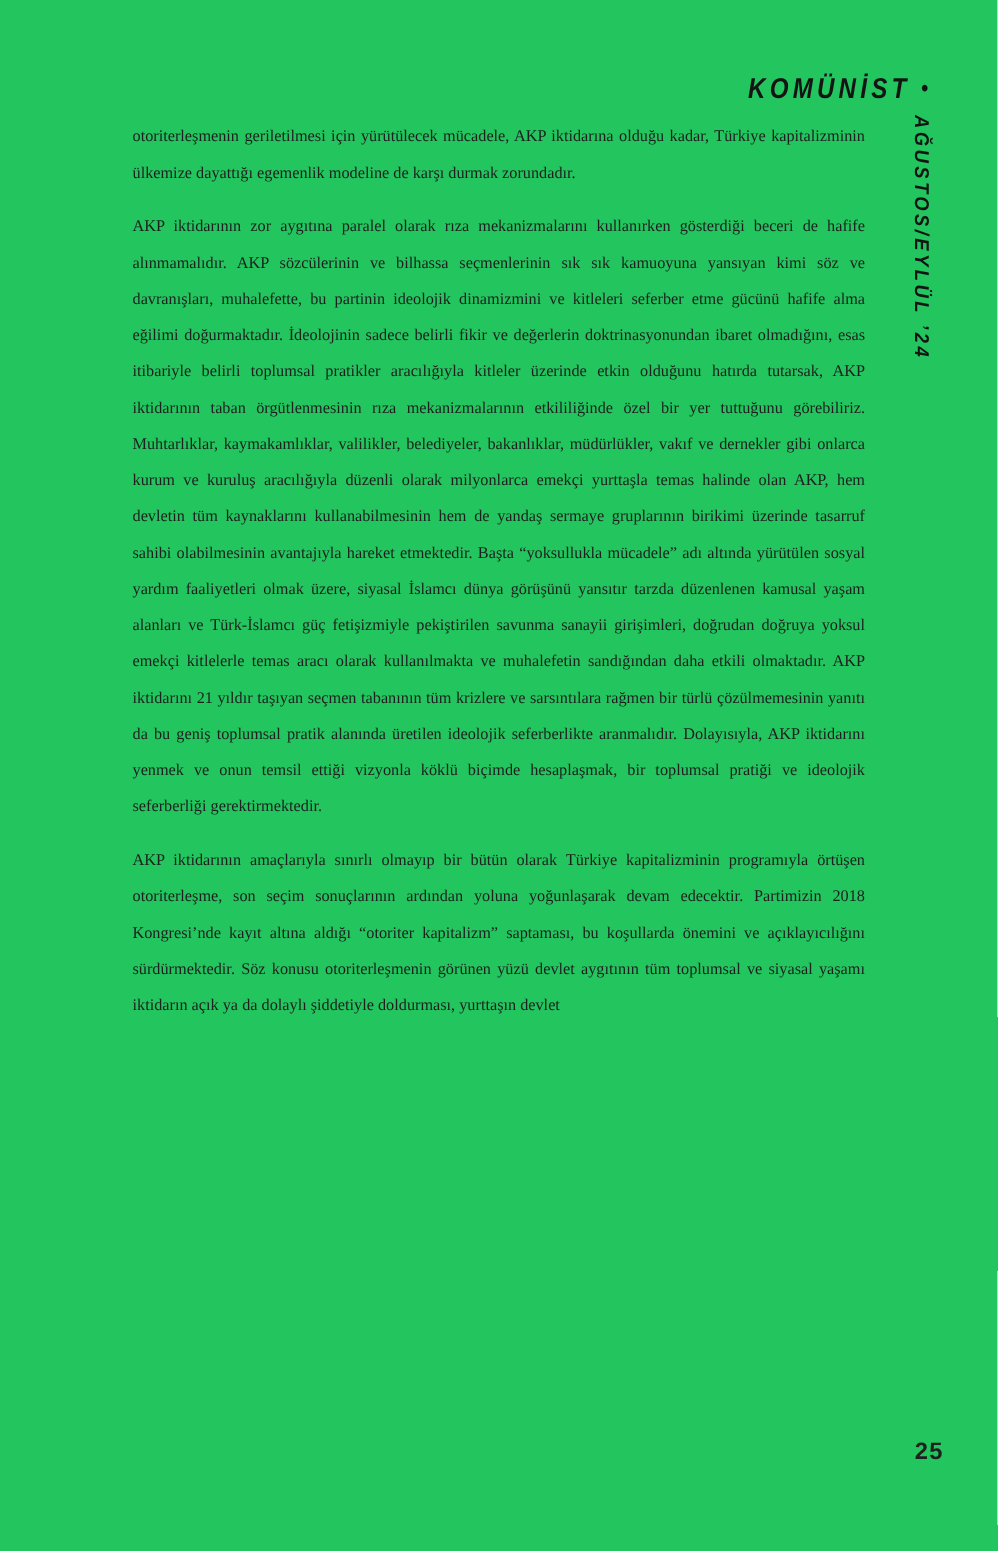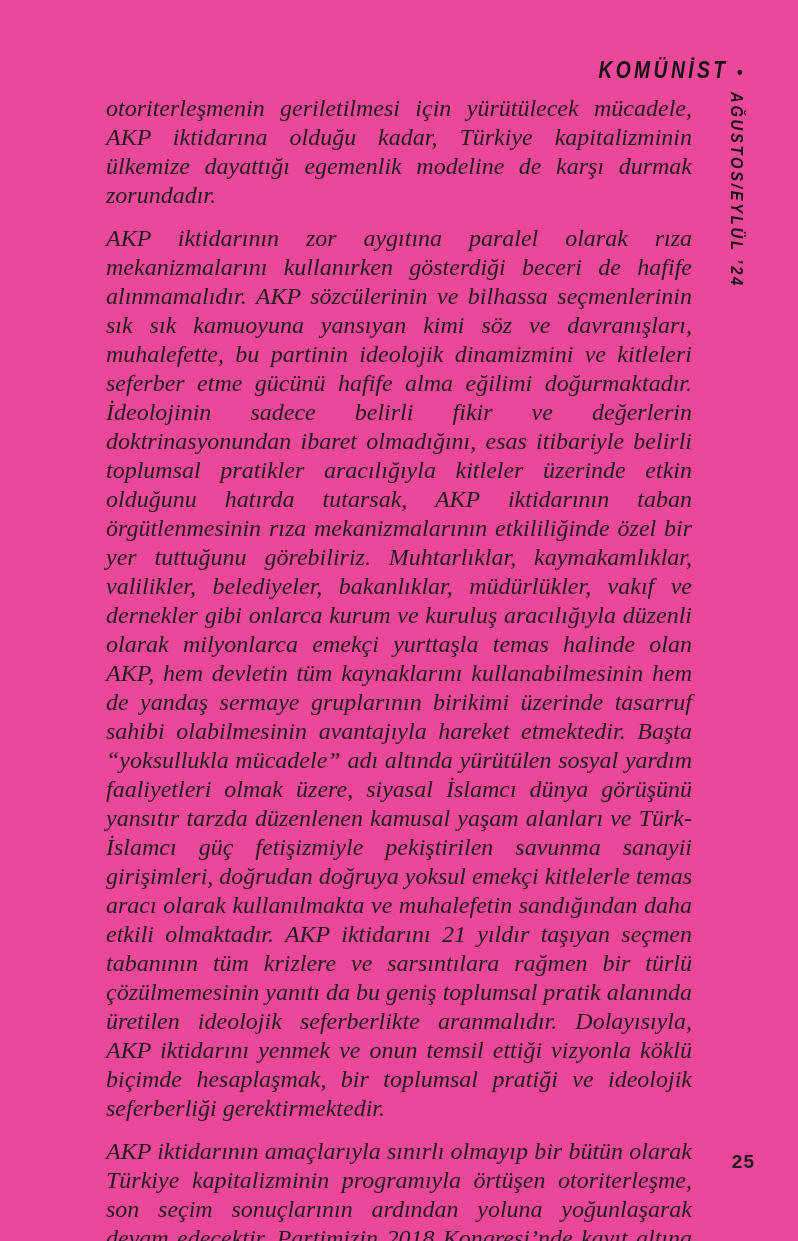--- a/index.html
+++ b/index.html
@@ -4,21 +4,21 @@
 <style>
   html, body {
     margin: 0;
     padding: 0;
     background: #ffffff;
   }
   .page {
     position: relative;
     width: 798px;
     height: 1241px;
-    background: #ec4899;
+    background: #22c55e;
     overflow: hidden;
     font-family: "Liberation Serif", serif;
     color: #1f1f1f;
   }
 
   
   .masthead {
     position: absolute;
     top: 57px;
     right: 56px;
@@ -61,26 +61,25 @@
 
   
   .body-text {
     position: absolute;
     left: 106px;
     top: 94px;
     width: 586px;
   }
   .body-text p {
     margin: 0 0 14px 0;
-    font-size: 24px;
+    font-size: 13px;
     line-height: 29px;
     text-align: justify;
     text-justify: inter-word;
     hyphens: auto;
-    font-style: italic;
     -webkit-hyphens: auto;
   }
   .body-text p:last-child { margin-bottom: 0; }
 
   
   .page-number {
     position: absolute;
     top: 1151px;
     right: 43px;
     font-family: "Liberation Sans", sans-serif;

